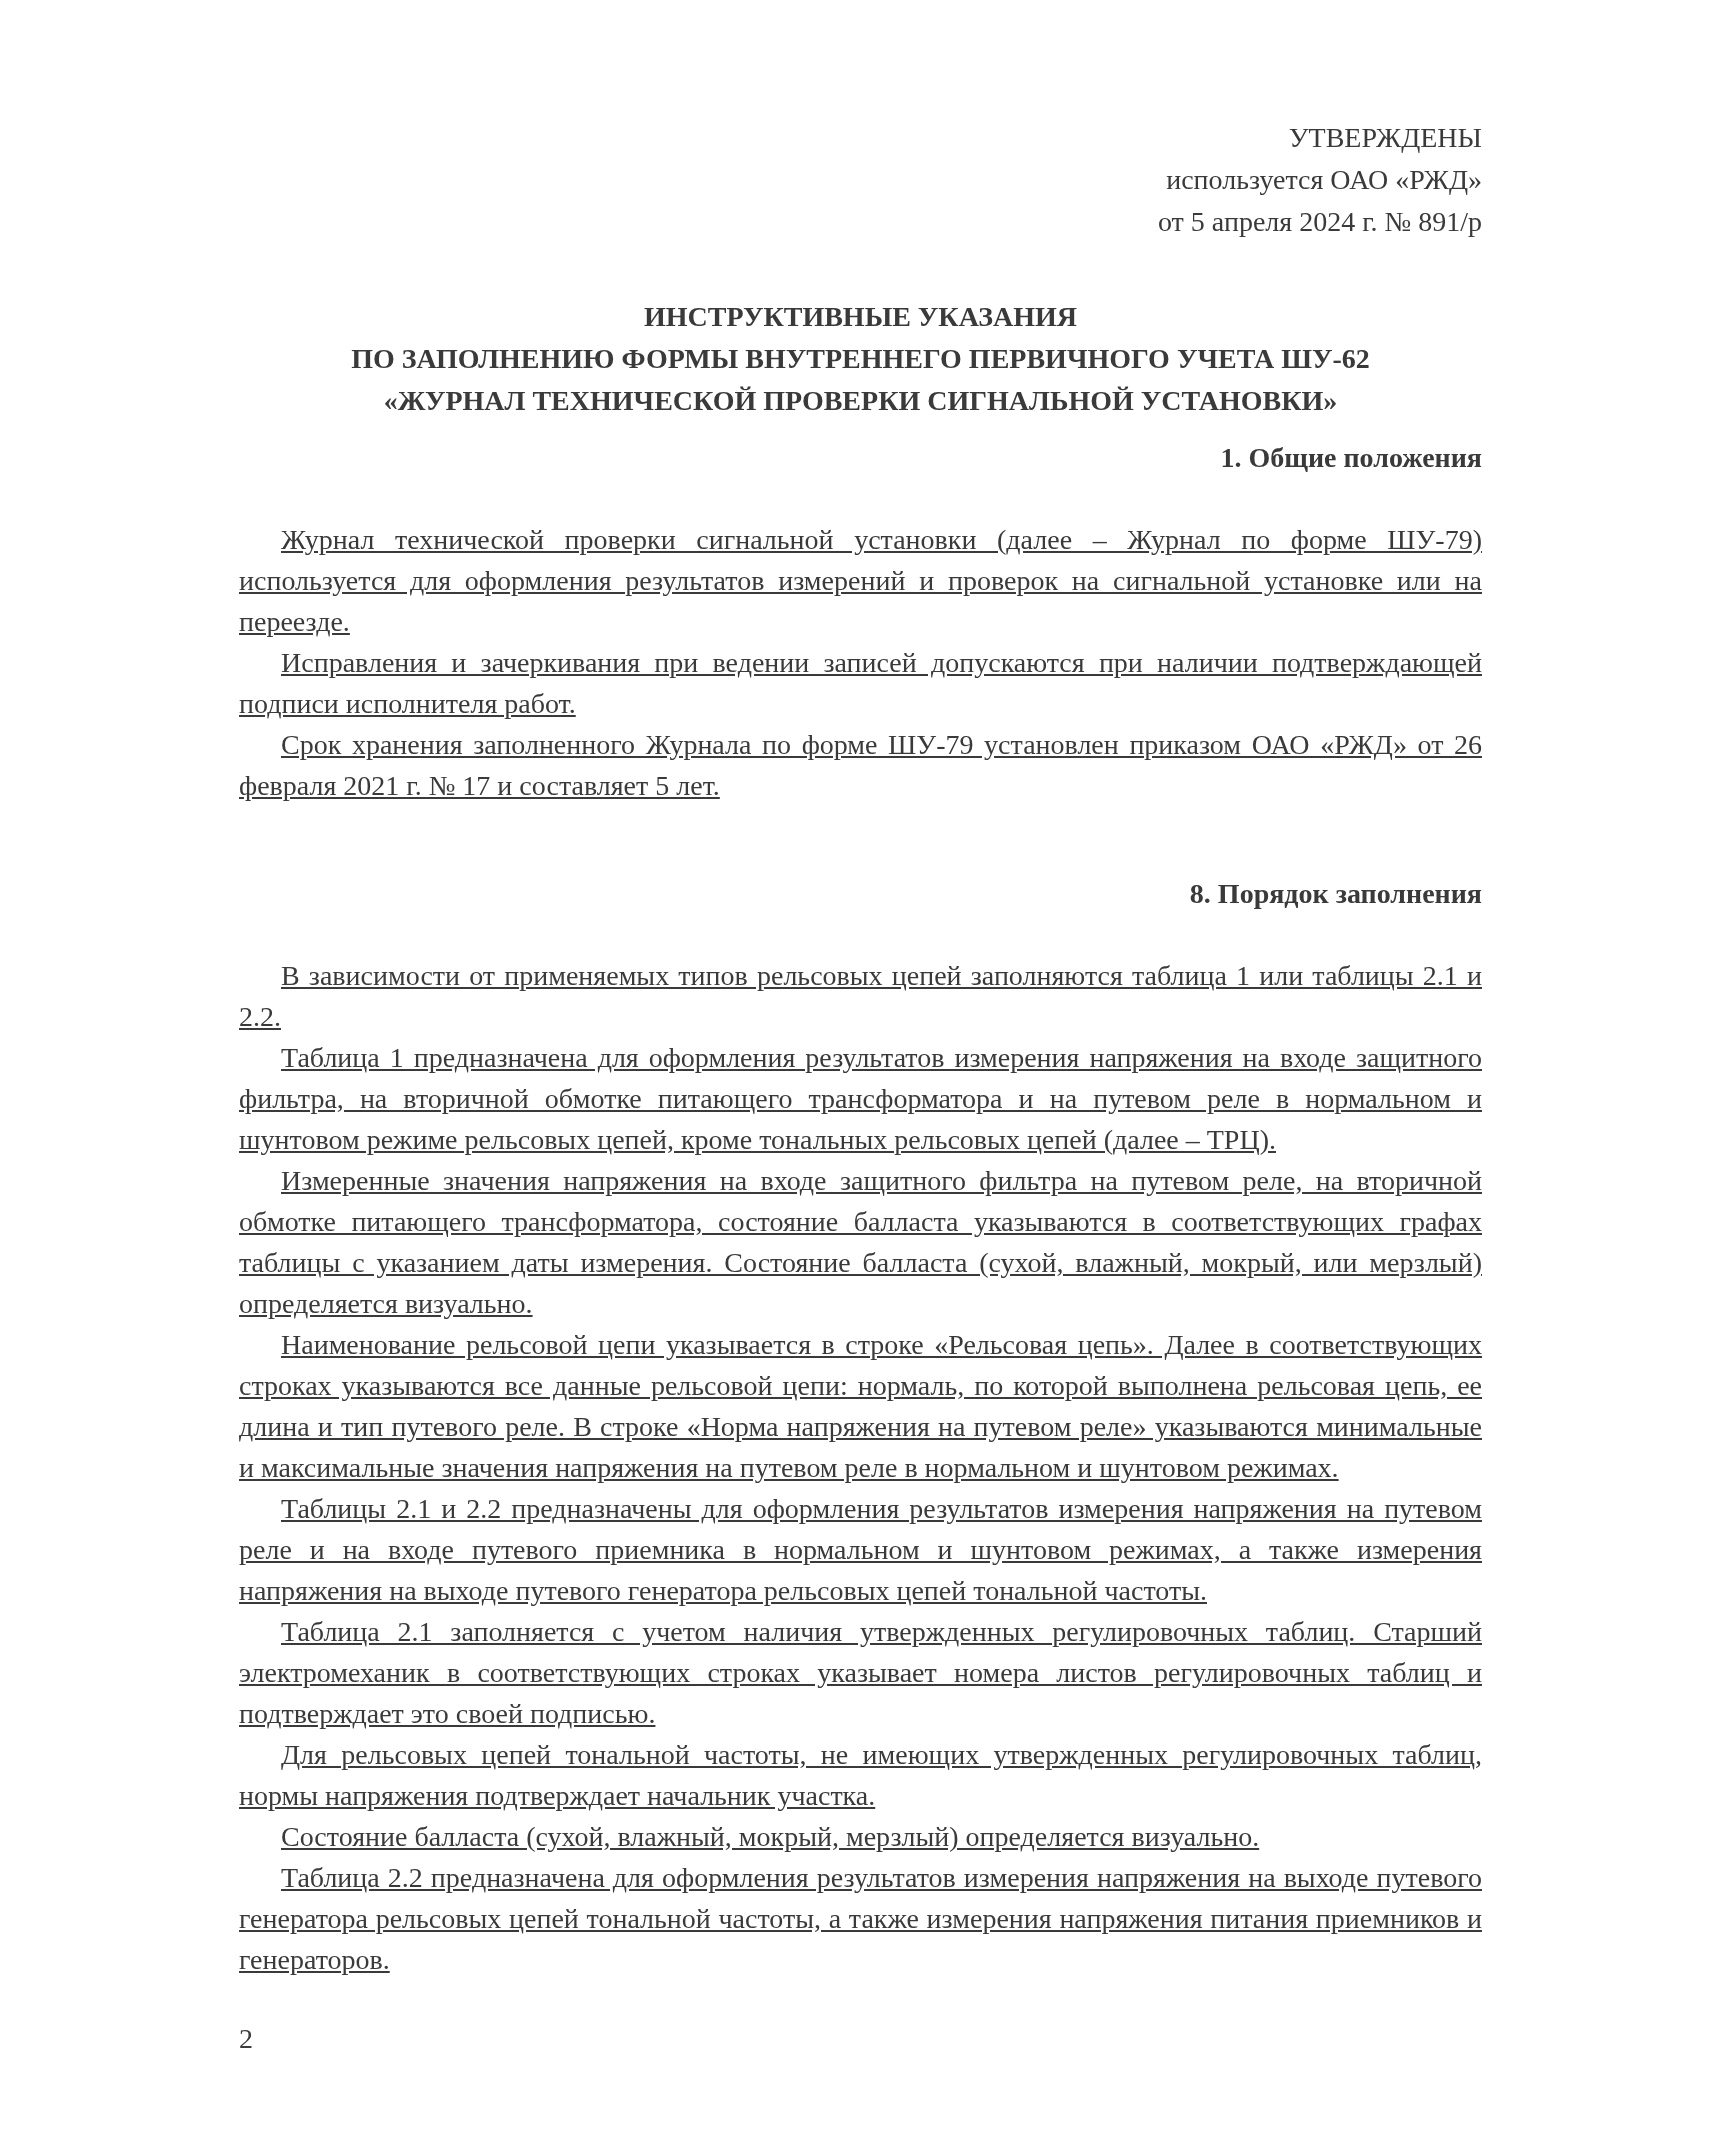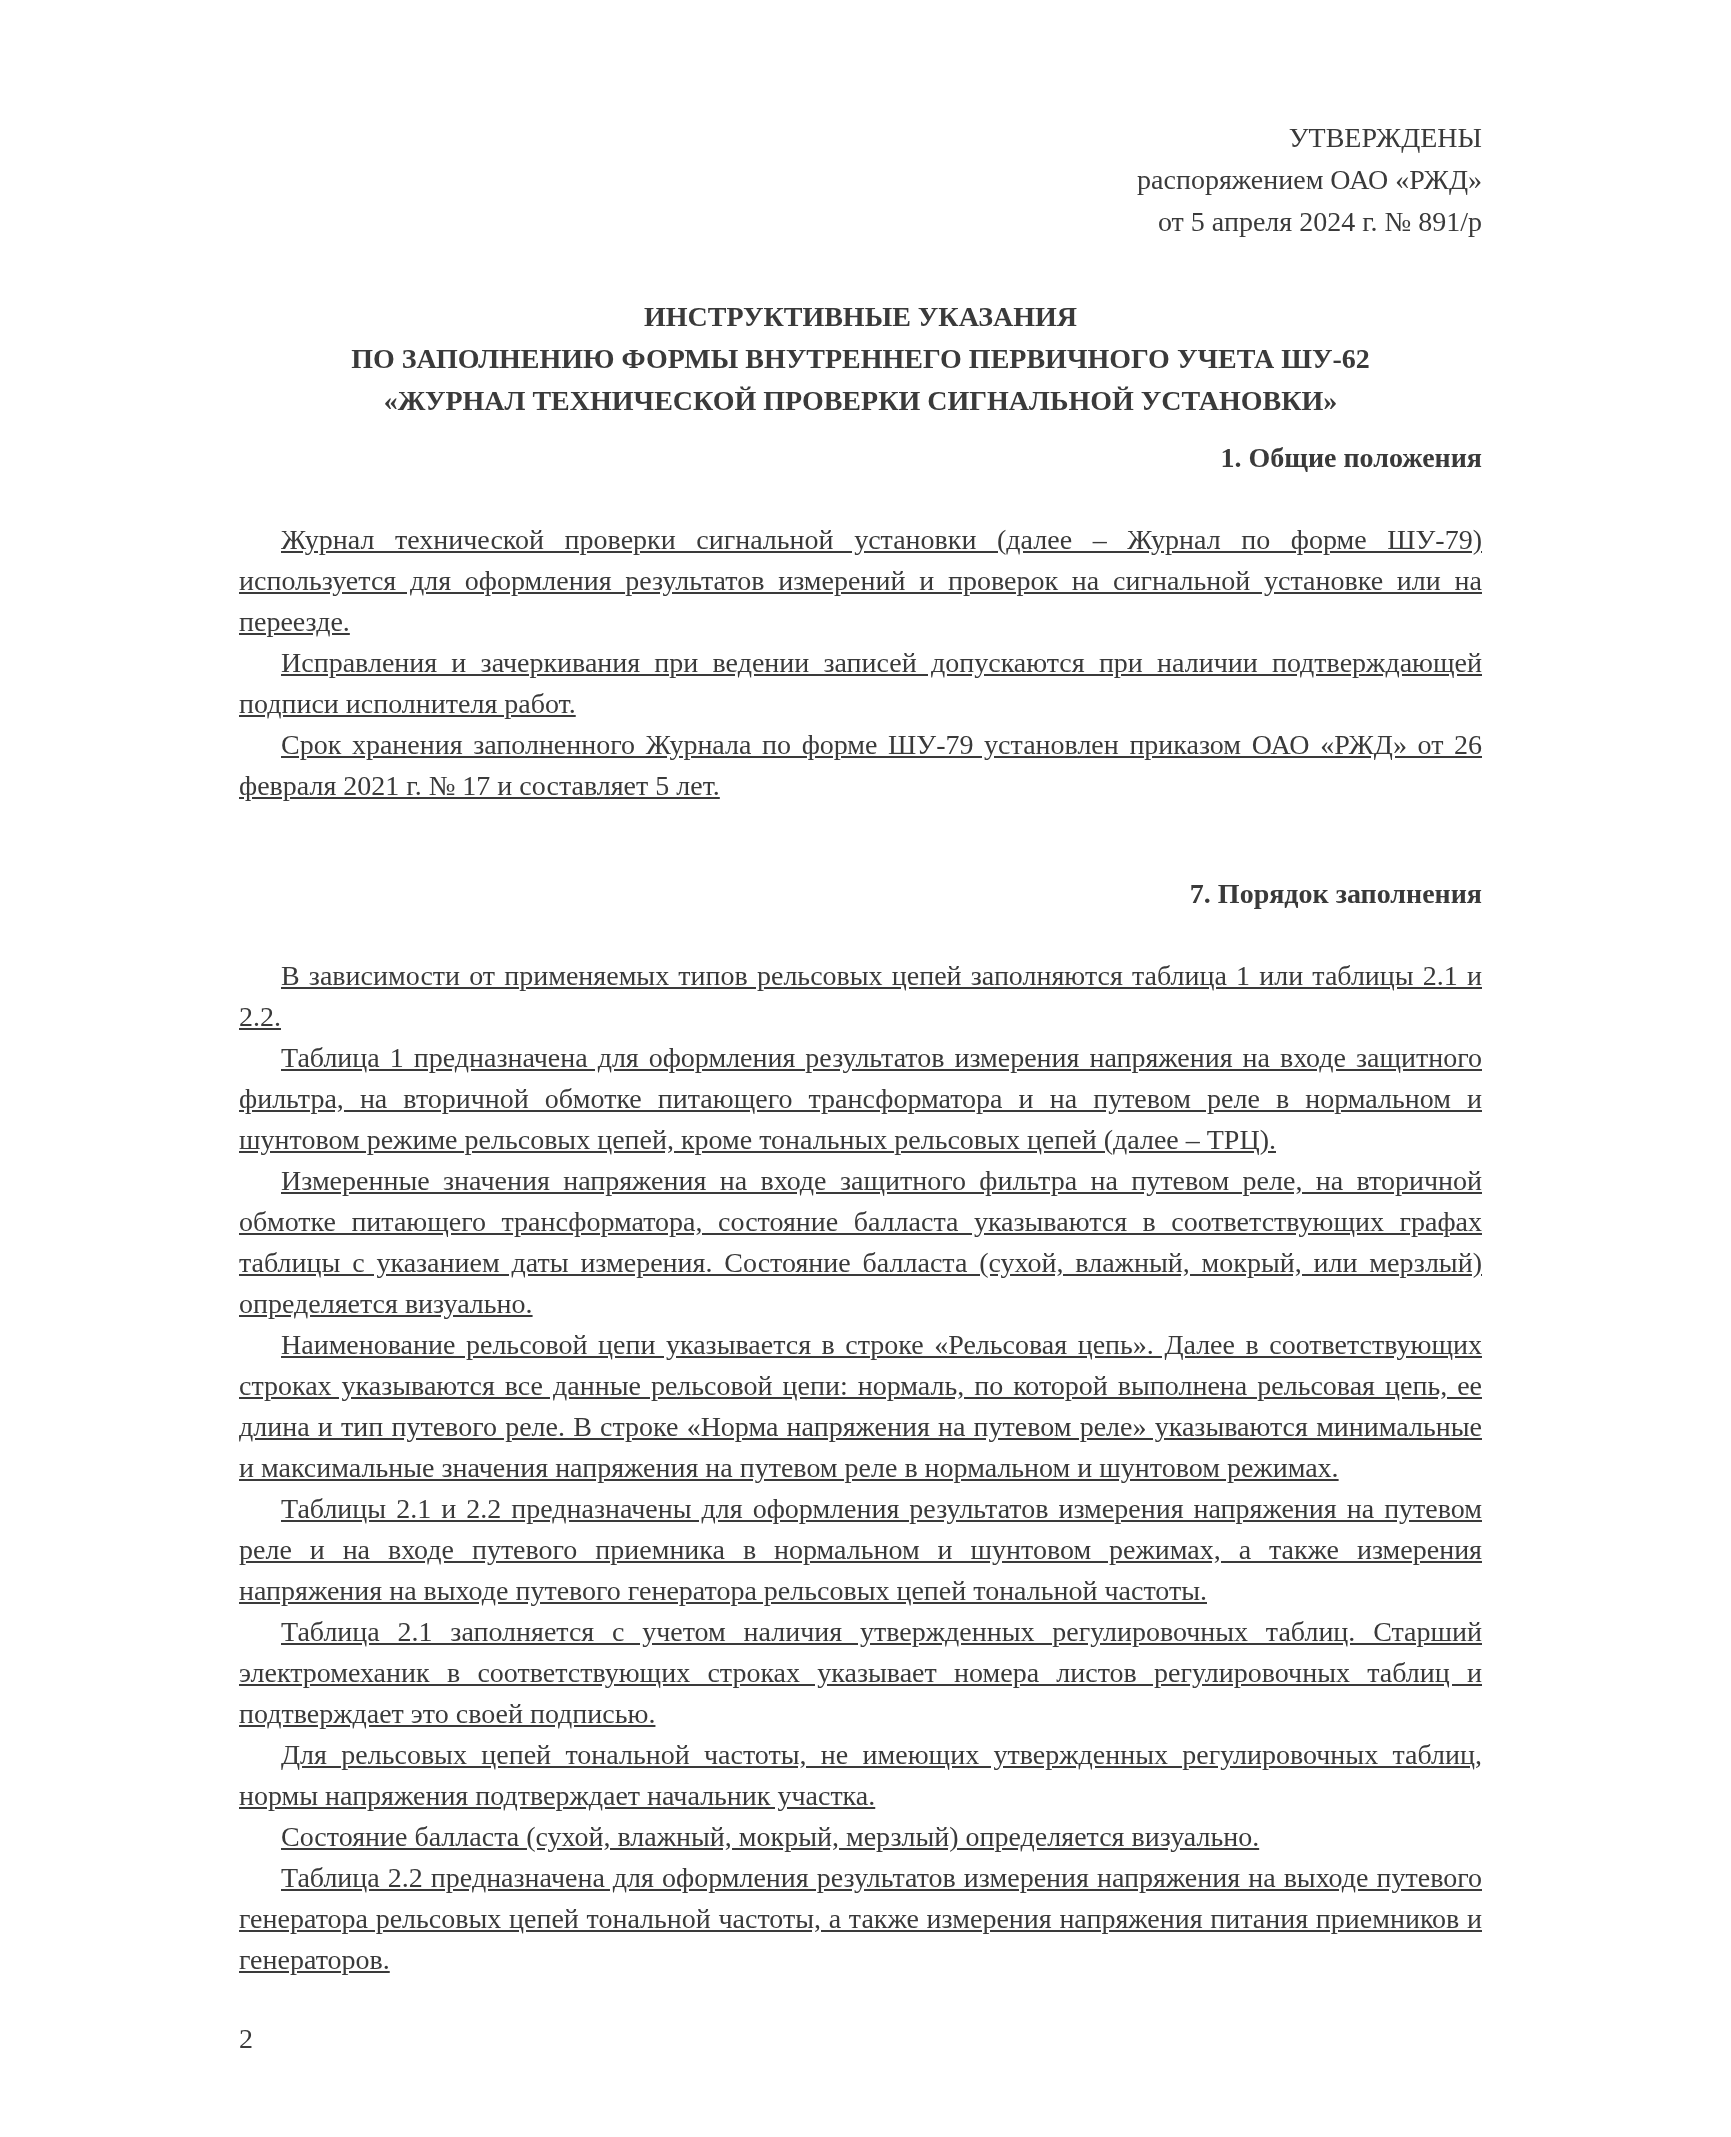--- a/index.html
+++ b/index.html
@@ -77,39 +77,39 @@
       line-height: 37px;
     }
   </style>
 </head>
 <body>
 
 <div class="page">
 
   <div class="approval">
     <div>УТВЕРЖДЕНЫ</div>
-    <div>распоряжением ОАО «РЖД»</div>
+    <div>используется ОАО «РЖД»</div>
     <div>от 5 апреля 2024 г. № 891/р</div>
   </div>
 
   <div class="title">
     <div>ИНСТРУКТИВНЫЕ УКАЗАНИЯ</div>
     <div>ПО ЗАПОЛНЕНИЮ ФОРМЫ ВНУТРЕННЕГО ПЕРВИЧНОГО УЧЕТА ШУ-62</div>
     <div>«ЖУРНАЛ ТЕХНИЧЕСКОЙ ПРОВЕРКИ СИГНАЛЬНОЙ УСТАНОВКИ»</div>
   </div>
 
   <div id="sec1-heading" class="section-heading">1. Общие положения</div>
 
   <div id="sec1-body" class="body-block">
     <p>Журнал технической проверки сигнальной установки (далее – Журнал по форме ШУ-79) используется для оформления результатов измерений и проверок на сигнальной установке или на переезде.</p>
     <p>Исправления и зачеркивания при ведении записей допускаются при наличии подтверждаю­щей подписи исполнителя работ.</p>
     <p>Срок хранения заполненного Журнала по форме ШУ-79 установлен приказом ОАО «РЖД» от 26 февраля 2021 г. № 17 и составляет 5 лет.</p>
   </div>
 
-  <div id="sec2-heading" class="section-heading">7. Порядок заполнения</div>
+  <div id="sec2-heading" class="section-heading">8. Порядок заполнения</div>
 
   <div id="sec2-body" class="body-block">
     <p>В зависимости от применяемых типов рельсовых цепей заполняются таблица 1 или табли­цы 2.1 и 2.2.</p>
     <p>Таблица 1 предназначена для оформления результатов измерения напряжения на входе за­щитного фильтра, на вторичной обмотке питающего трансформатора и на путевом реле в нор­мальном и шунтовом режиме рельсовых цепей, кроме тональных рельсовых цепей (далее – ТРЦ).</p>
     <p>Измеренные значения напряжения на входе защитного фильтра на путевом реле, на вторич­ной обмотке питающего трансформатора, состояние балласта указываются в соответствующих графах таблицы с указанием даты измерения. Состояние балласта (сухой, влажный, мокрый, или мерзлый) определяется визуально.</p>
     <p>Наименование рельсовой цепи указывается в строке «Рельсовая цепь». Далее в соответствую­щих строках указываются все данные рельсовой цепи: нормаль, по которой выполнена рельсовая цепь, ее длина и тип путевого реле. В строке «Норма напряжения на путевом реле» указываются минимальные и максимальные значения напряжения на путевом реле в нормальном и шунтовом режимах.</p>
     <p>Таблицы 2.1 и 2.2 предназначены для оформления результатов измерения напряжения на пу­тевом реле и на входе путевого приемника в нормальном и шунтовом режимах, а также измере­ния напряжения на выходе путевого генератора рельсовых цепей тональной частоты.</p>
     <p>Таблица 2.1 заполняется с учетом наличия утвержденных регулировочных таблиц. Старший электромеханик в соответствующих строках указывает номера листов регулировочных таблиц и подтверждает это своей подписью.</p>
     <p>Для рельсовых цепей тональной частоты, не имеющих утвержденных регулировочных та­блиц, нормы напряжения подтверждает начальник участка.</p>
     <p>Состояние балласта (сухой, влажный, мокрый, мерзлый) определяется визуально.</p>

